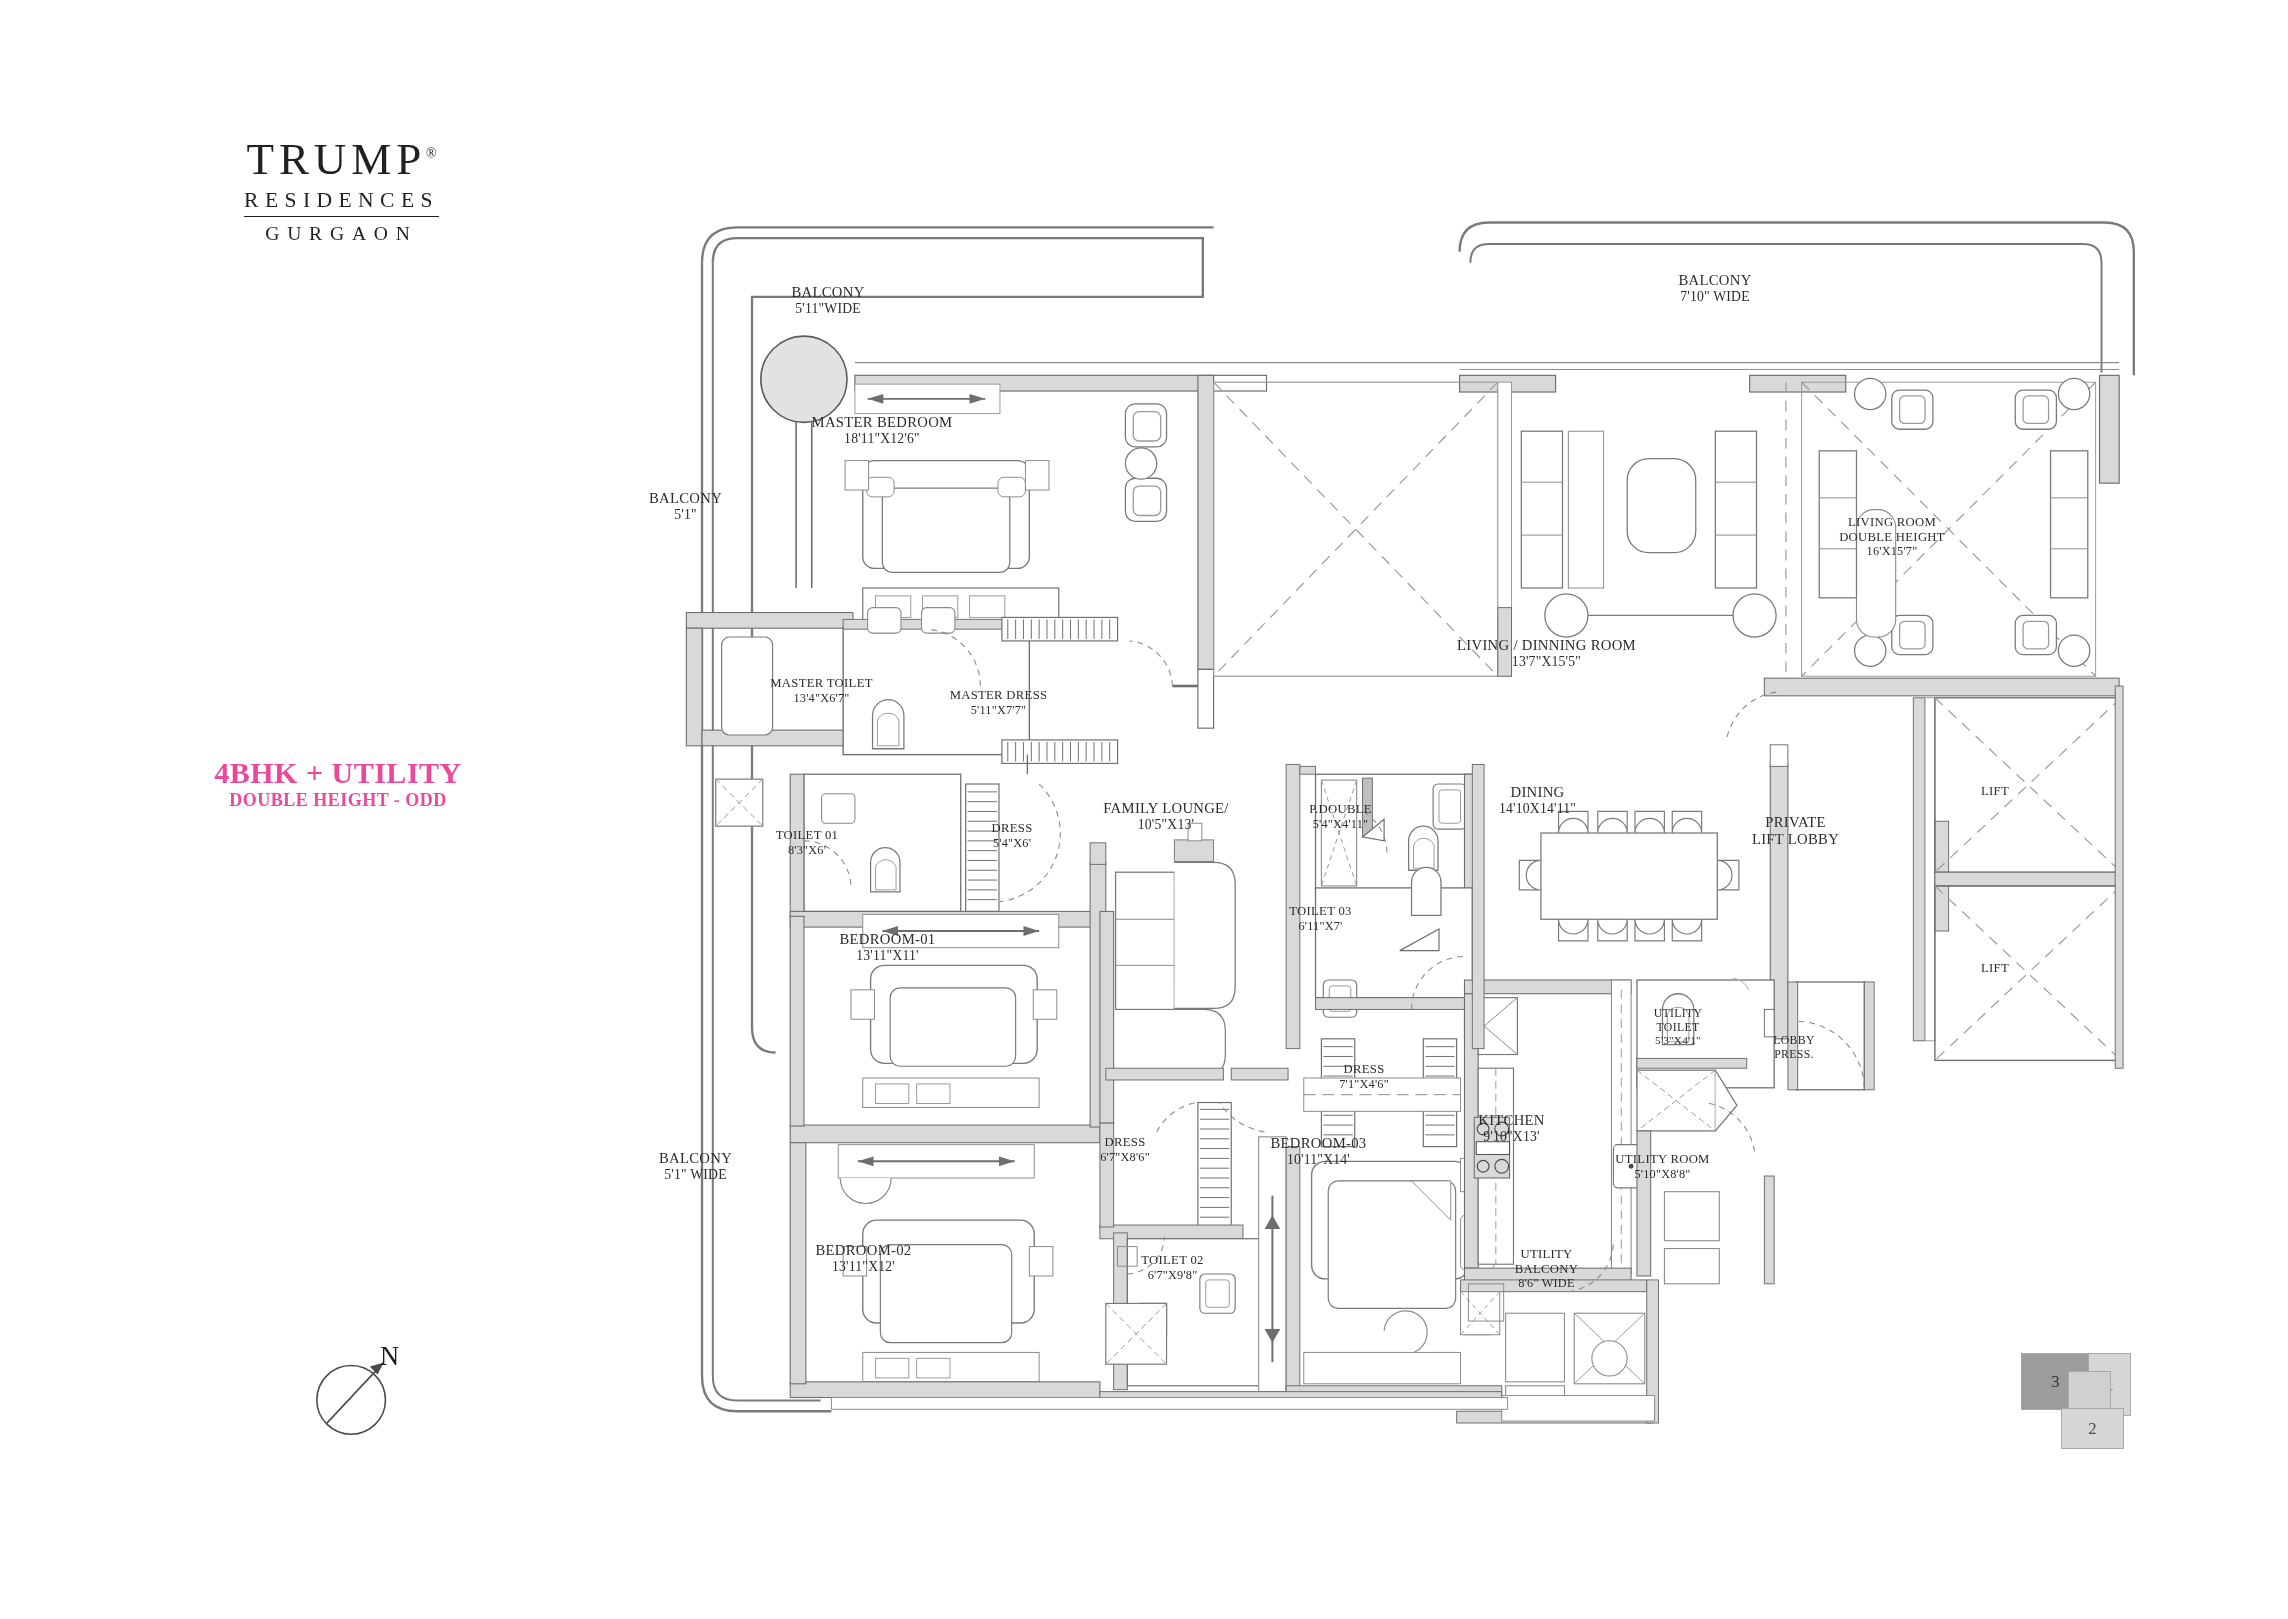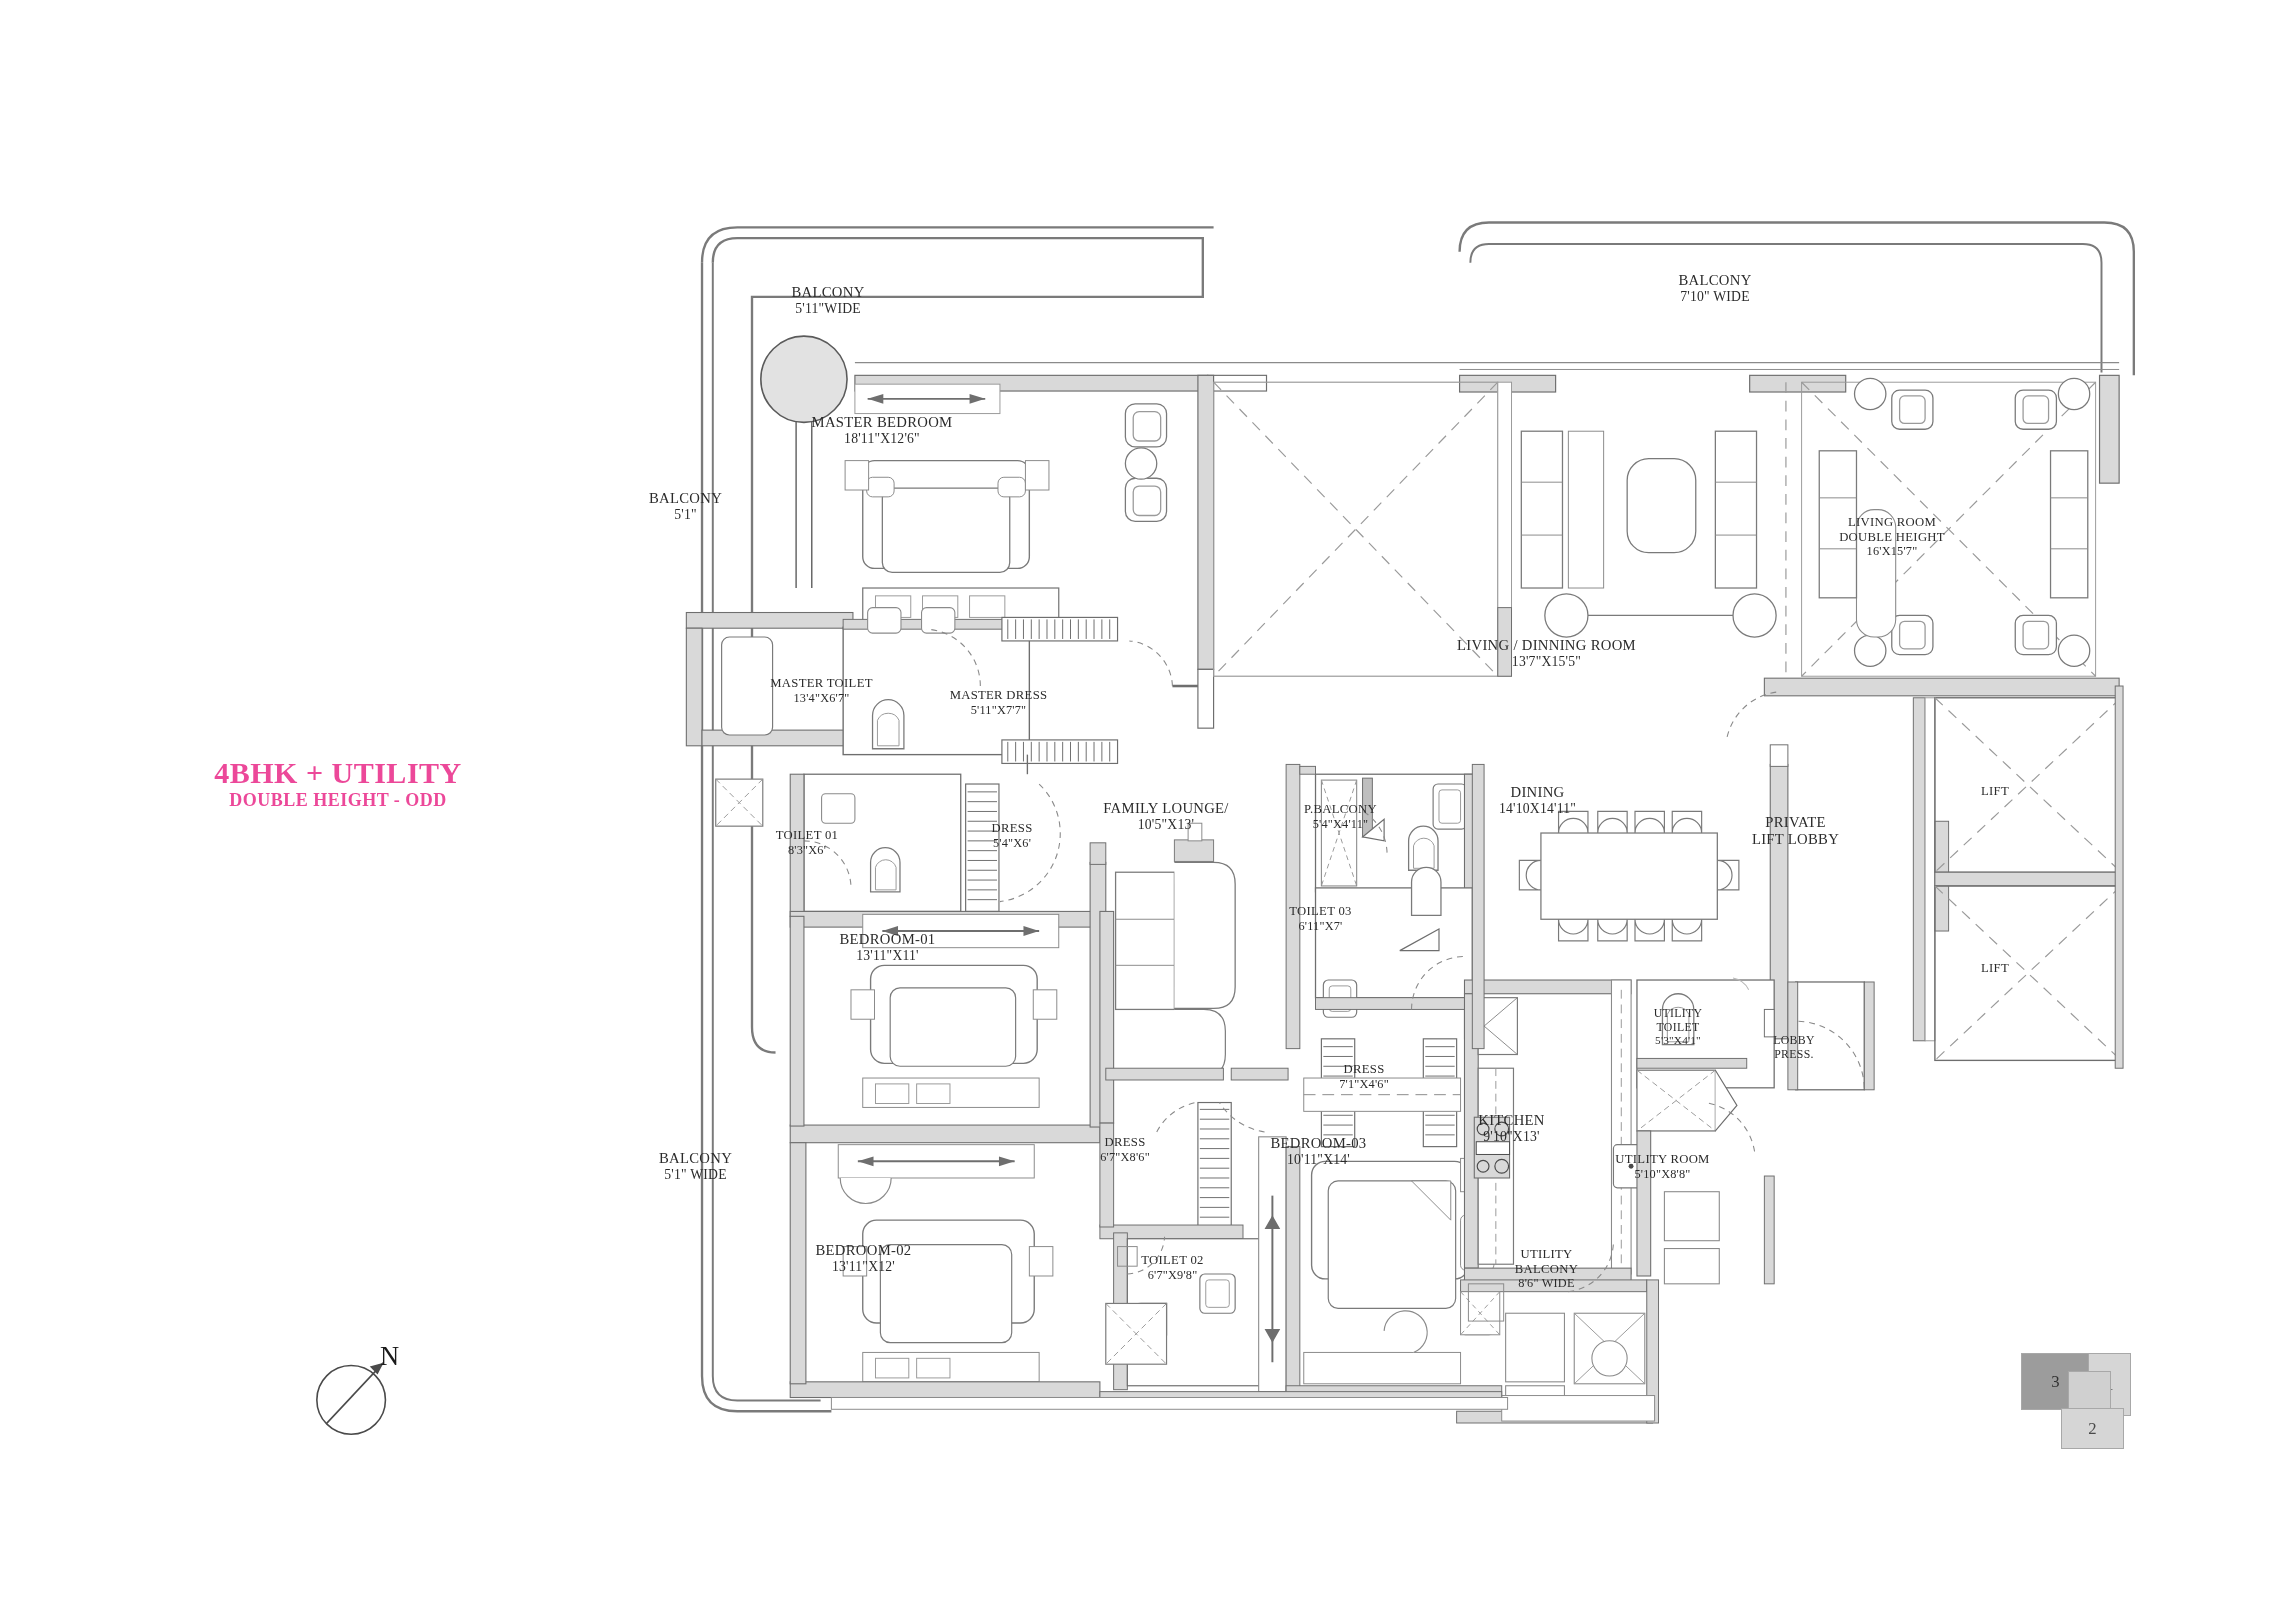--- a/index.html
+++ b/index.html
@@ -44,20 +44,25 @@
   .lbl.sm .nm{font-size:12.7px;}
   .lbl.sm .dm{font-size:12.3px;}
   .lbl.xs .nm{font-size:11.8px;}
   .lbl.xs .dm{font-size:11.3px;}
 </style>
 </head>
 <body>
 
 <div class="sheet">
 
+  <div id="brand">
+    <div class="t1"><span>TRUMP</span><sup>®</sup></div>
+    <div class="t2">RESIDENCES</div>
+    <div class="t3">GURGAON</div>
+  </div>
 
   <div id="unit-title">
     <div class="l1">4BHK + UTILITY</div>
     <div class="l2">DOUBLE HEIGHT - ODD</div>
   </div>
 
   <div id="compass">
     <svg width="98" height="98" viewBox="0 0 100 100">
       <circle cx="43" cy="56" r="35" fill="none" stroke="#4a4a4a" stroke-width="1.6"></circle>
       <line x1="18" y1="80" x2="76" y2="18" stroke="#4a4a4a" stroke-width="1.6"></line>
@@ -460,21 +465,21 @@
       <div class="lbl" style="left: 686px; top: 490px; width: 127px; margin-left: -64px;"><span class="nm">BALCONY</span><span class="dm">5'1"</span></div>
       <div class="lbl" style="left: 696px; top: 1150px; width: 137px; margin-left: -69px;"><span class="nm">BALCONY</span><span class="dm">5'1" WIDE</span></div>
       <div class="lbl" style="left: 882px; top: 414px; width: 186px; margin-left: -93px;"><span class="nm">MASTER BEDROOM</span><span class="dm">18'11"X12'6"</span></div>
       <div class="lbl sm" style="left: 821px; top: 676px; width: 167px; margin-left: -83px;"><span class="nm">MASTER TOILET</span><span class="dm">13'4"X6'7"</span></div>
       <div class="lbl sm" style="left: 998px; top: 688px; width: 157px; margin-left: -78px;"><span class="nm">MASTER DRESS</span><span class="dm">5'11"X7'7"</span></div>
       <div class="lbl sm" style="left: 807px; top: 828px; width: 132px; margin-left: -66px;"><span class="nm">TOILET 01</span><span class="dm">8'3"X6'</span></div>
       <div class="lbl sm" style="left: 1012px; top: 821px; width: 108px; margin-left: -54px;"><span class="nm">DRESS</span><span class="dm">5'4"X6'</span></div>
       <div class="lbl" style="left: 887px; top: 931px; width: 157px; margin-left: -78px;"><span class="nm">BEDROOM-01</span><span class="dm">13'11"X11'</span></div>
       <div class="lbl" style="left: 863px; top: 1242px; width: 167px; margin-left: -83px; font-family: Liberation Serif, serif;"><span class="nm">BEDROOM-02</span><span class="dm">13'11"X12'</span></div>
       <div class="lbl" style="left: 1166px; top: 800px; width: 176px; margin-left: -88px;"><span class="nm">FAMILY LOUNGE/</span><span class="dm">10'5"X13'</span></div>
-      <div class="lbl sm" style="left: 1341px; top: 802px; width: 127px; margin-left: -64px;"><span class="nm">P.BALCONY</span><span class="dm">5'4"X4'11"</span></div>
+      <div class="lbl sm" style="left: 1341px; top: 802px; width: 127px; margin-left: -64px;"><span class="nm">P.DOUBLE</span><span class="dm">5'4"X4'11"</span></div>
       <div class="lbl sm" style="left: 1321px; top: 904px; width: 127px; margin-left: -64px;"><span class="nm">TOILET 03</span><span class="dm">6'11"X7'</span></div>
       <div class="lbl sm" style="left: 1364px; top: 1062px; width: 118px; margin-left: -59px;"><span class="nm">DRESS</span><span class="dm">7'1"X4'6"</span></div>
       <div class="lbl sm" style="left: 1125px; top: 1135px; width: 118px; margin-left: -59px;"><span class="nm">DRESS</span><span class="dm">6'7"X8'6"</span></div>
       <div class="lbl sm" style="left: 1173px; top: 1253px; width: 127px; margin-left: -64px;"><span class="nm">TOILET 02</span><span class="dm">6'7"X9'8"</span></div>
       <div class="lbl" style="left: 1318px; top: 1135px; width: 157px; margin-left: -78px;"><span class="nm">BEDROOM-03</span><span class="dm">10'11"X14'</span></div>
       <div class="lbl" style="left: 1547px; top: 637px; width: 235px; margin-left: -118px;"><span class="nm">LIVING / DINNING ROOM</span><span class="dm">13'7"X15'5"</span></div>
       <div class="lbl sm" style="left: 1892px; top: 515px; width: 176px; margin-left: -88px;"><span class="nm">LIVING ROOM
 DOUBLE HEIGHT</span><span class="dm">16'X15'7"</span></div>
       <div class="lbl" style="left: 1537px; top: 784px; width: 157px; margin-left: -78px;"><span class="nm">DINING</span><span class="dm">14'10X14'11"</span></div>
       <div class="lbl" style="left: 1512px; top: 1112px; width: 137px; margin-left: -69px;"><span class="nm">KITCHEN</span><span class="dm">9'10"X13'</span></div>

